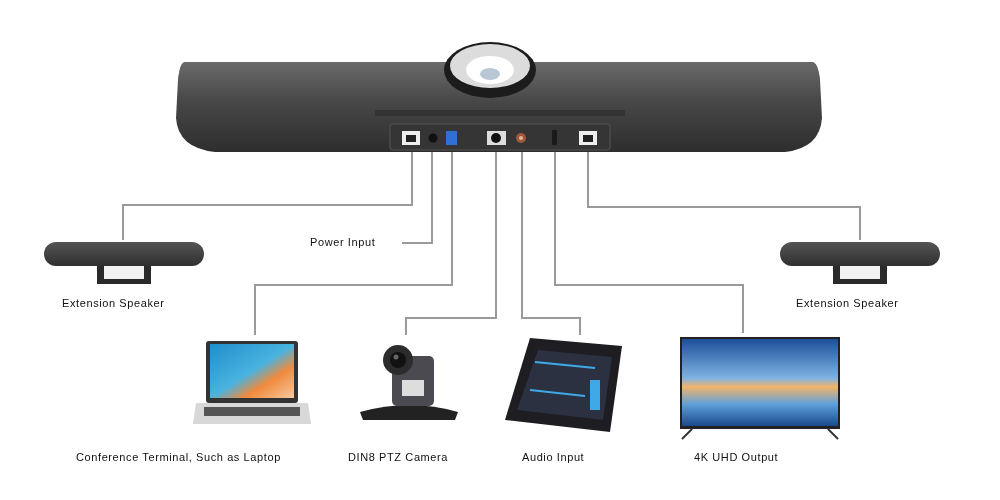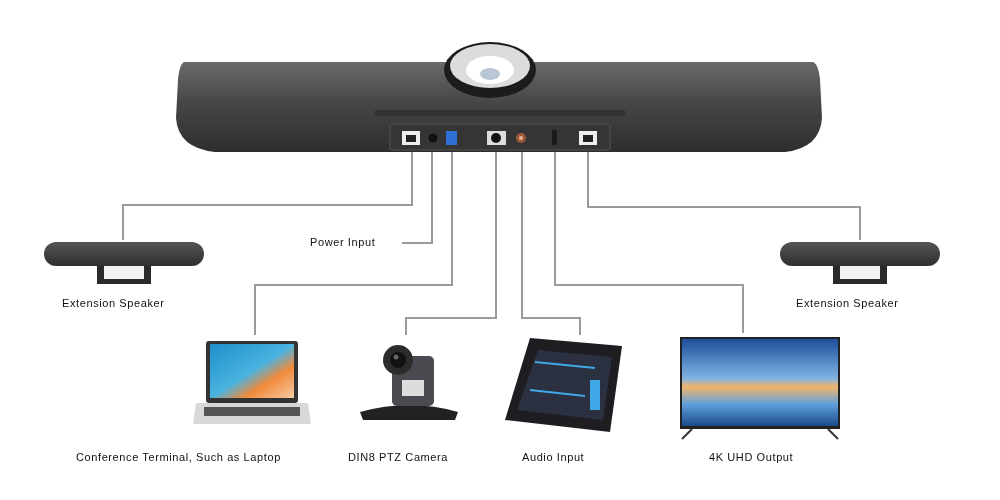--- a/index.html
+++ b/index.html
@@ -118,13 +118,13 @@
     <line x1="828" y1="429" x2="838" y2="439" stroke="#333" stroke-width="2"></line>
   </g>
 </svg>
 
 <div class="label" style="left:310px;top:236px;">Power Input</div>
 <div class="label" style="left:62px;top:297px;">Extension Speaker</div>
 <div class="label" style="left:796px;top:297px;">Extension Speaker</div>
 <div class="label" style="left:76px;top:451px;">Conference Terminal, Such as Laptop</div>
 <div class="label" style="left:348px;top:451px;">DIN8 PTZ Camera</div>
 <div class="label" style="left:522px;top:451px;">Audio Input</div>
-<div class="label" style="left:709px;top:451px;">4K UHD Output</div>
+<div class="label" style="left:694px;top:451px;">4K UHD Output</div>
 
 </body></html>

